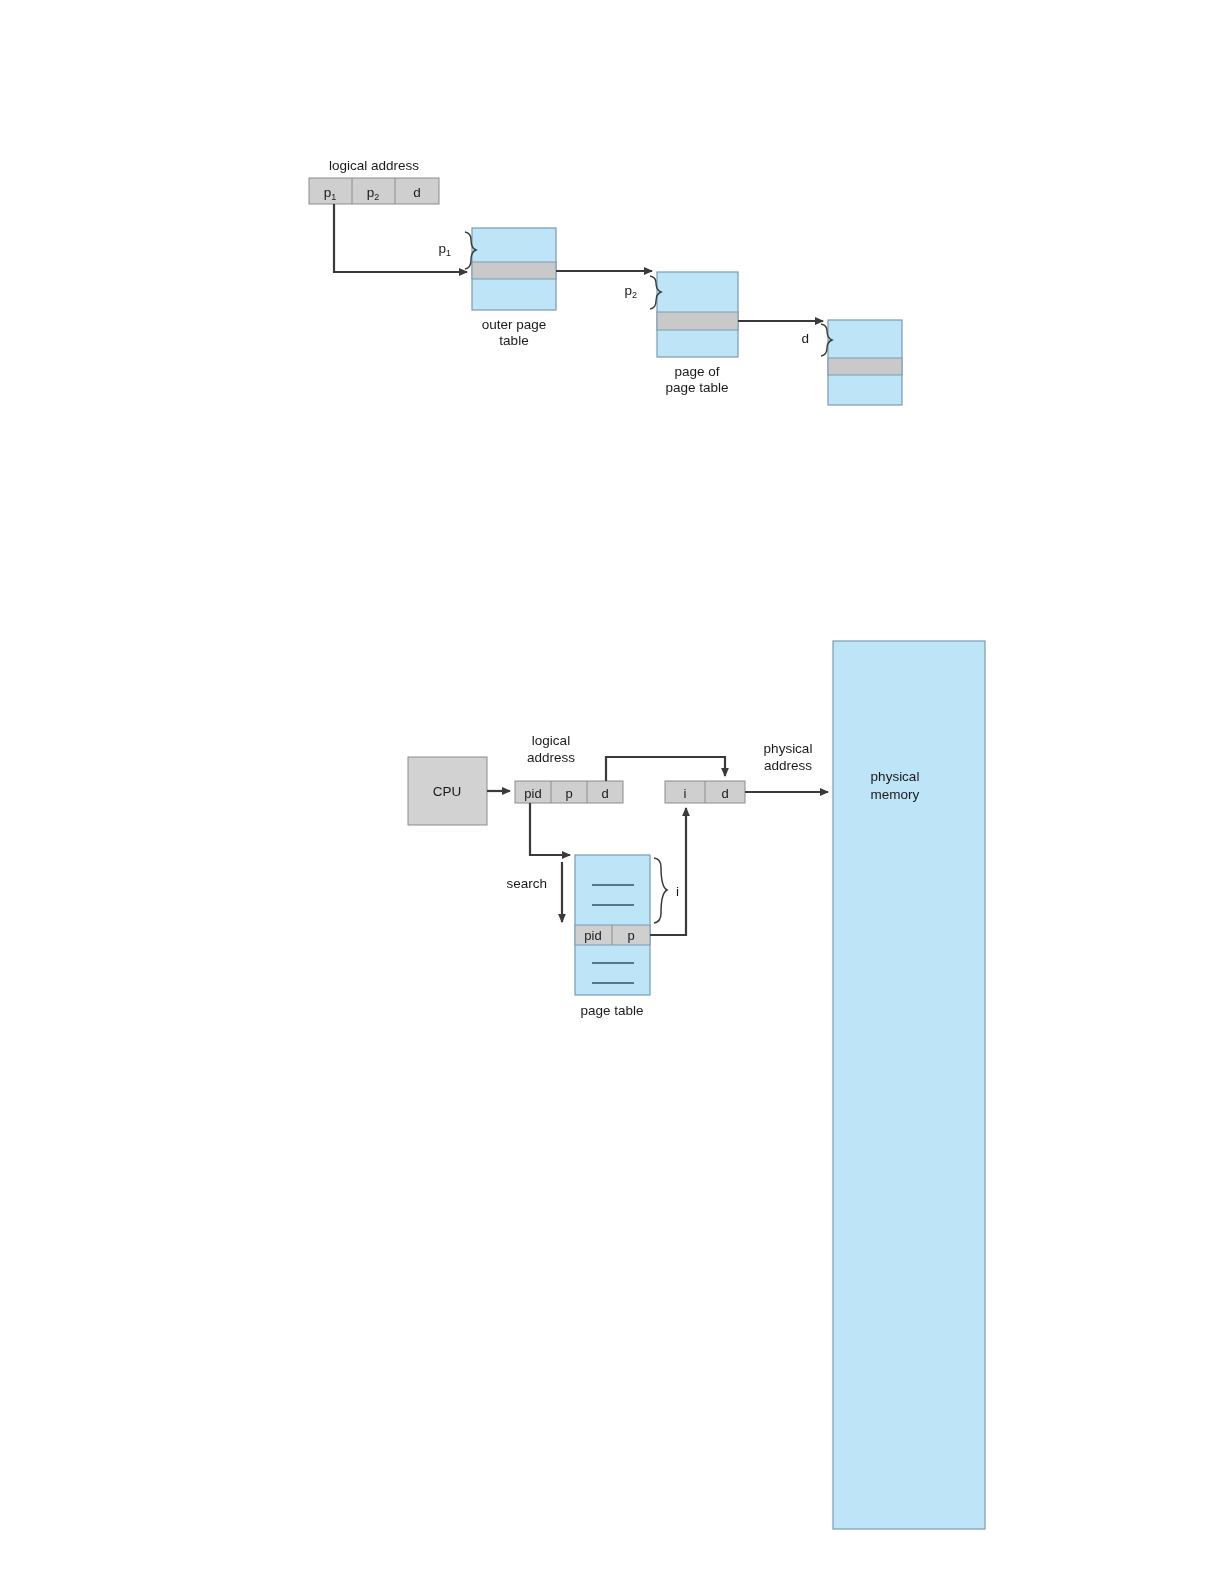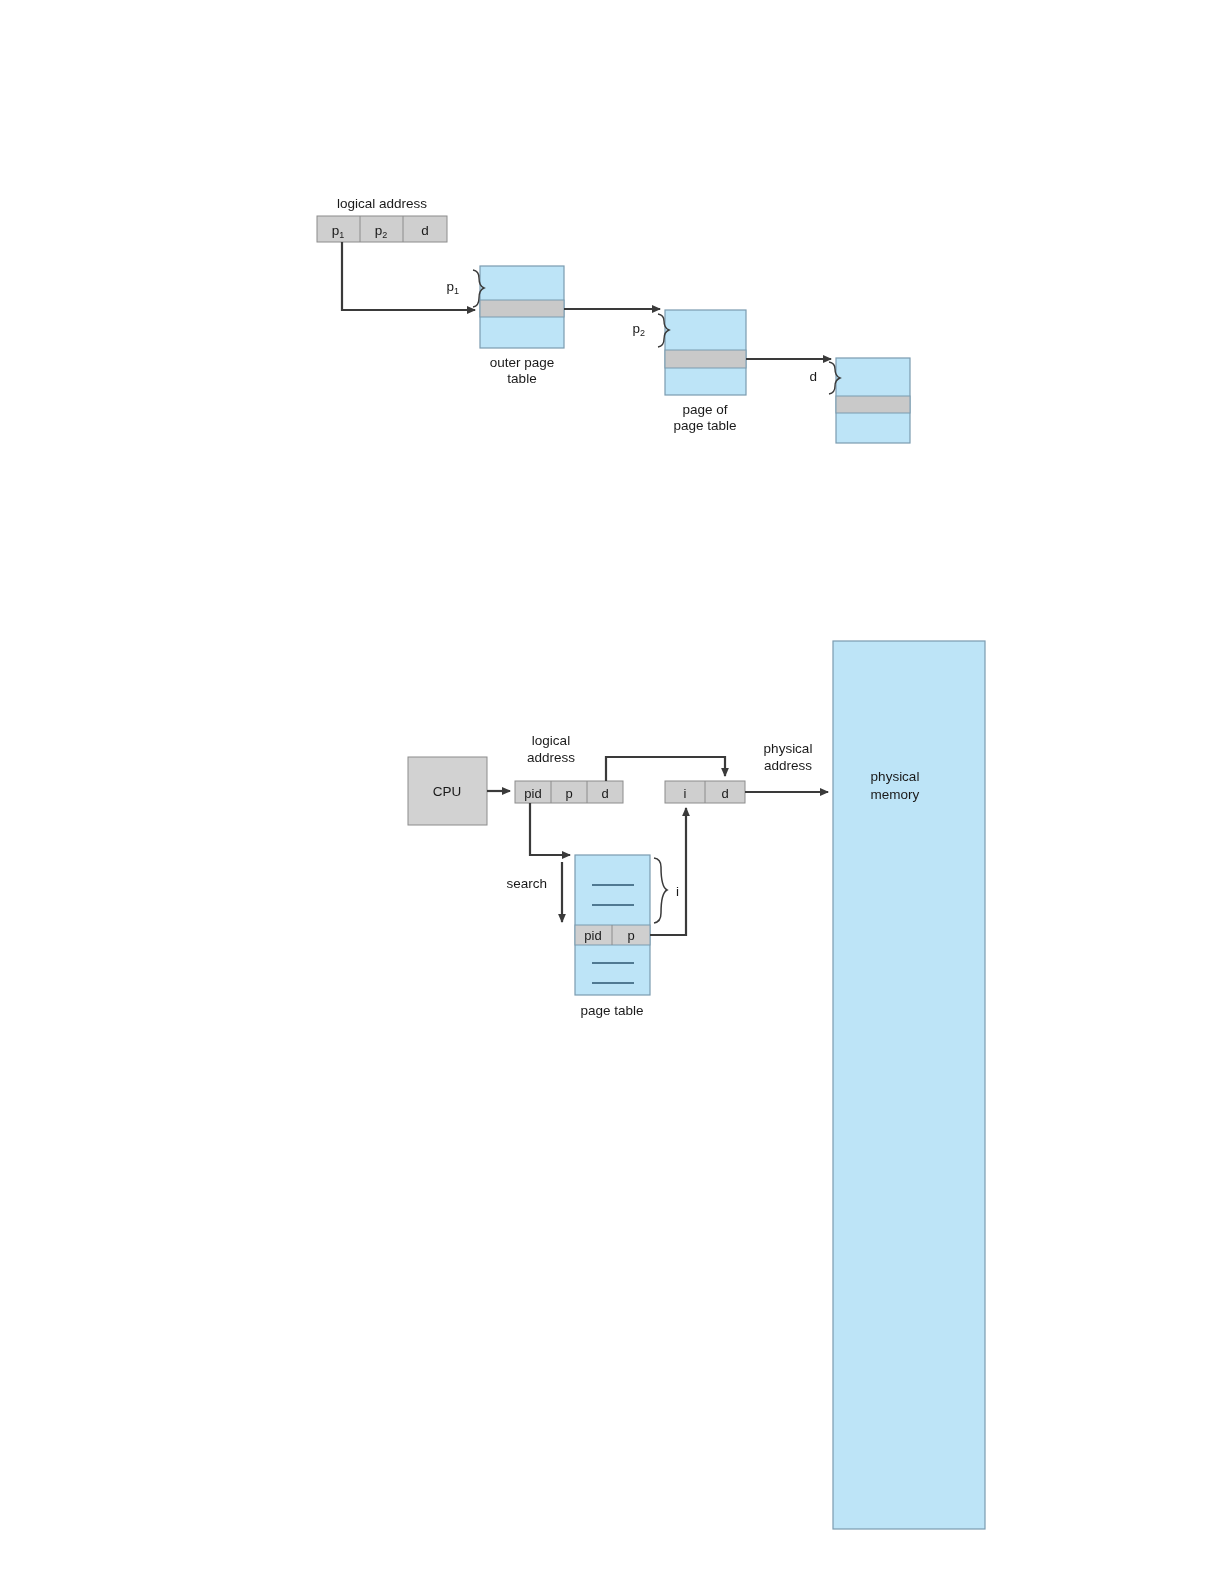--- a/index.html
+++ b/index.html
@@ -25,21 +25,21 @@
   }
   .lbl   { font-size: 13.5px; }
   .lbl-s { font-size: 13px; }
   .cellt { font-size: 13.5px; }
   .sub   { font-size: 9px; }
   .brace-lbl { font-size: 13.5px; }
 </style>
 </head>
 <body>
 
-<div class="fig" style="left:12px; top:0px;margin-top:38px;">
+<div class="fig" style="left:4px; top:0px;">
 <svg width="1000" height="460" viewBox="0 0 1000 460">
 
   <defs>
     <marker id="ah" markerWidth="9" markerHeight="9" refX="8" refY="4.5" orient="auto" markerUnits="userSpaceOnUse">
       <path d="M0,0.6 L9,4.5 L0,8.4 z" fill="#3a3a3a"></path>
     </marker>
   </defs>
 
   <text class="lbl" x="370" y="170" text-anchor="middle">logical address</text>
 

